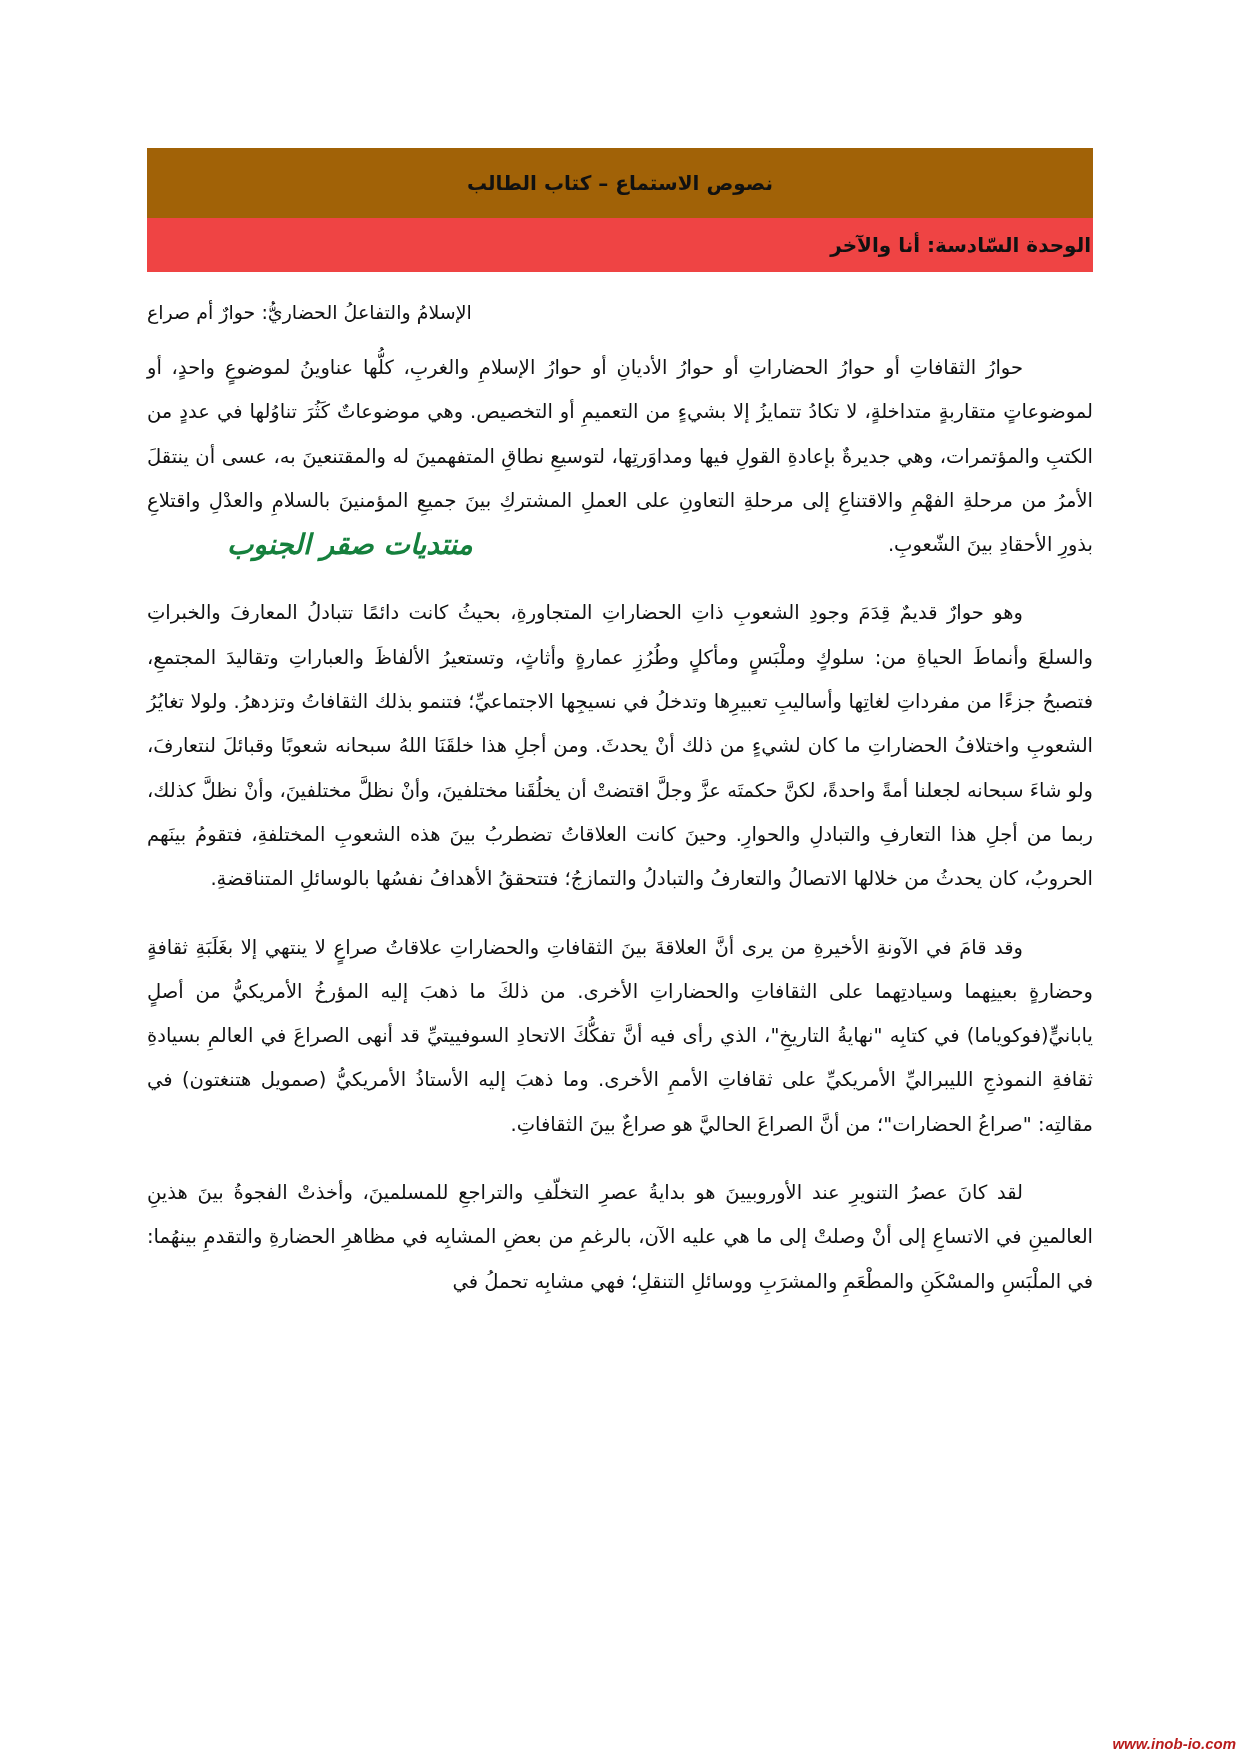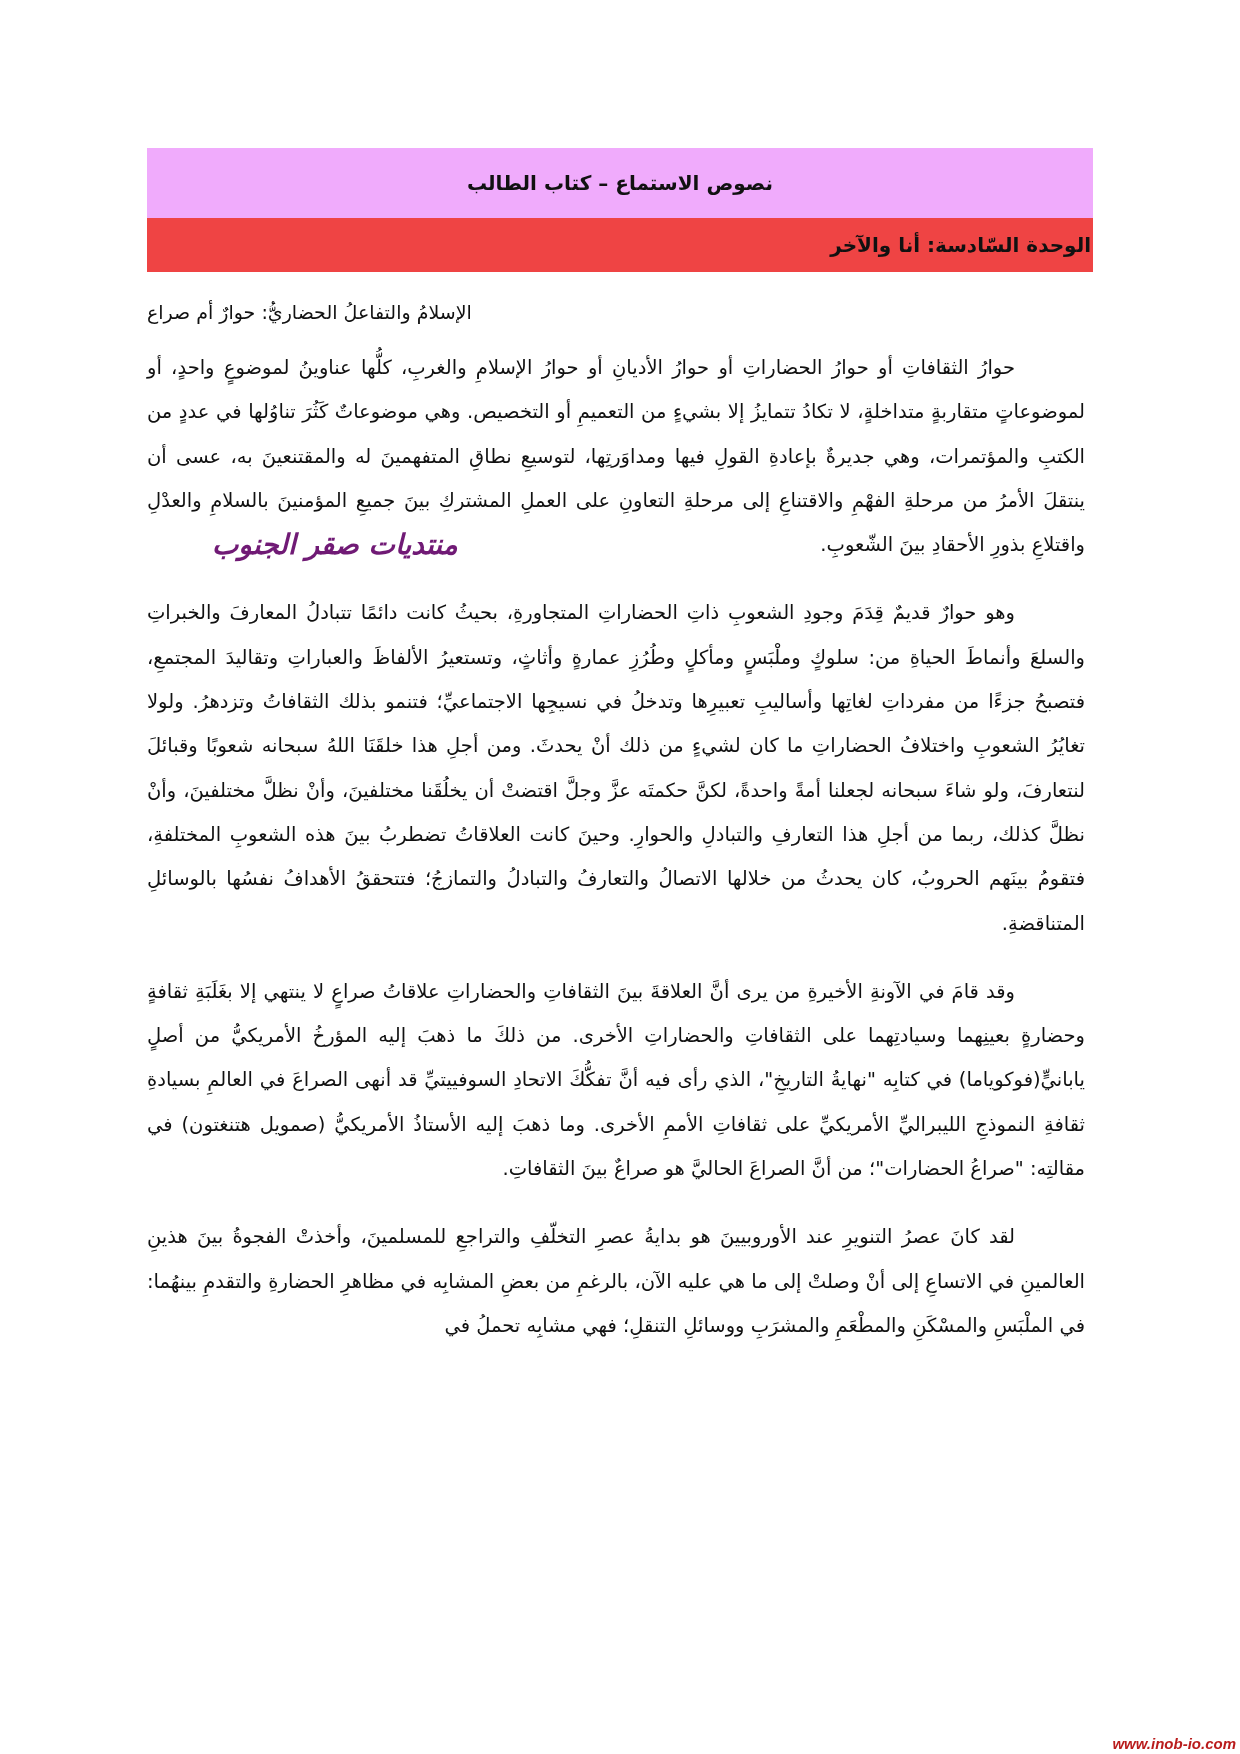--- a/index.html
+++ b/index.html
@@ -16,21 +16,21 @@
       color: #111111;
     }
     .page {
       position: absolute;
       left: 147px;
       top: 148px;
       width: 946px;
     }
     .band-title {
       height: 70px;
-      background: #f0abfc;
+      background: #a16207;
       display: flex;
       align-items: center;
       justify-content: center;
       font-weight: bold;
       font-size: 20px;
     }
     .band-unit {
       height: 54px;
       background: #ef4444;
       display: flex;
@@ -49,33 +49,33 @@
     }
     .body-text {
       margin-top: 14px;
     }
     .para {
       font-size: 19.5px;
       line-height: 44.3px;
       text-align: justify;
       text-align-last: right;
       text-indent: 70px;
-      margin: 0 8px 24px 0;
+      margin: 0 0 24px 0;
       position: relative;
     }
     .watermark {
       position: absolute;
-      left: 65px;
+      left: 80px;
       bottom: 0px;
       font-family: "DejaVu Serif", serif;
       font-weight: bold;
       font-style: italic;
       font-size: 28px;
       line-height: 44px;
-      color: #701a75;
+      color: #15803d;
     }
     .footer-url {
       position: absolute;
       right: 4px;
       bottom: 2px;
       direction: ltr;
       font-family: "Liberation Sans", sans-serif;
       font-weight: bold;
       font-style: italic;
       font-size: 15px;

